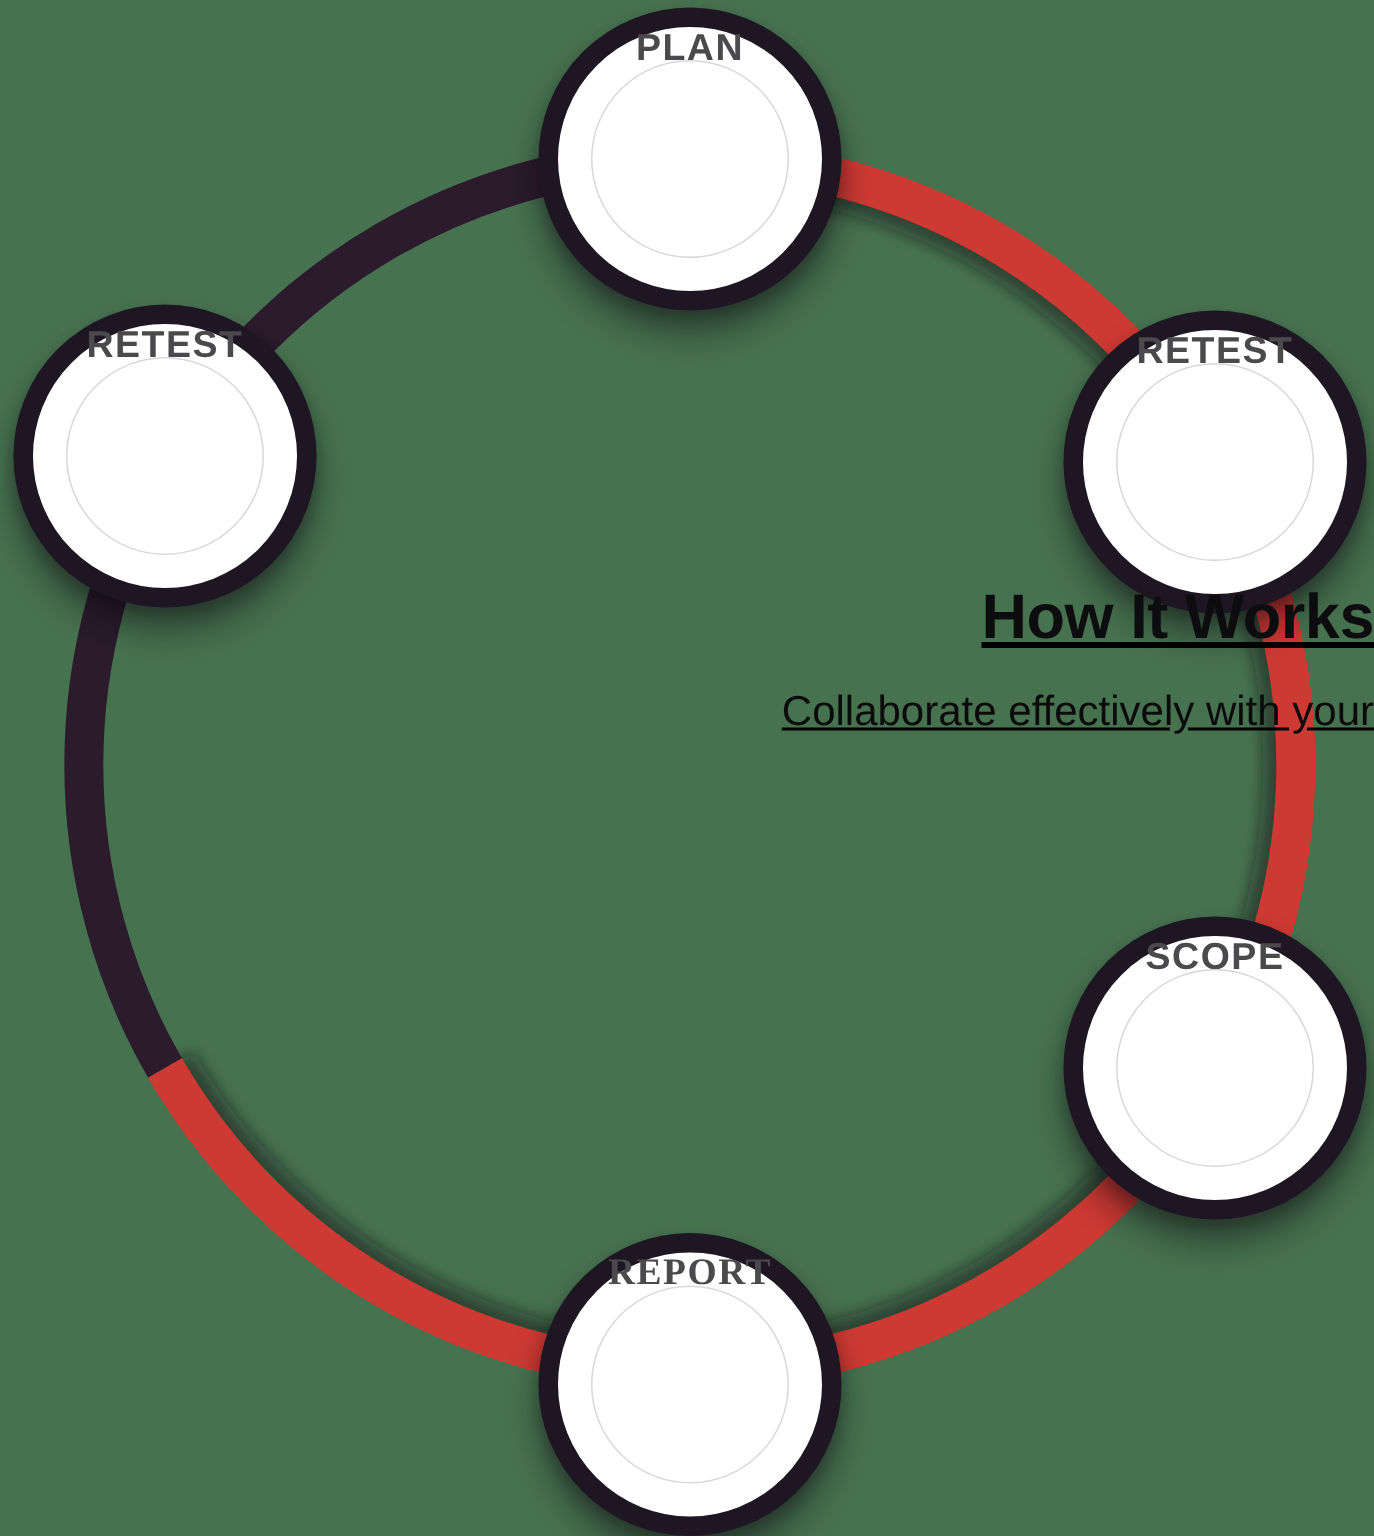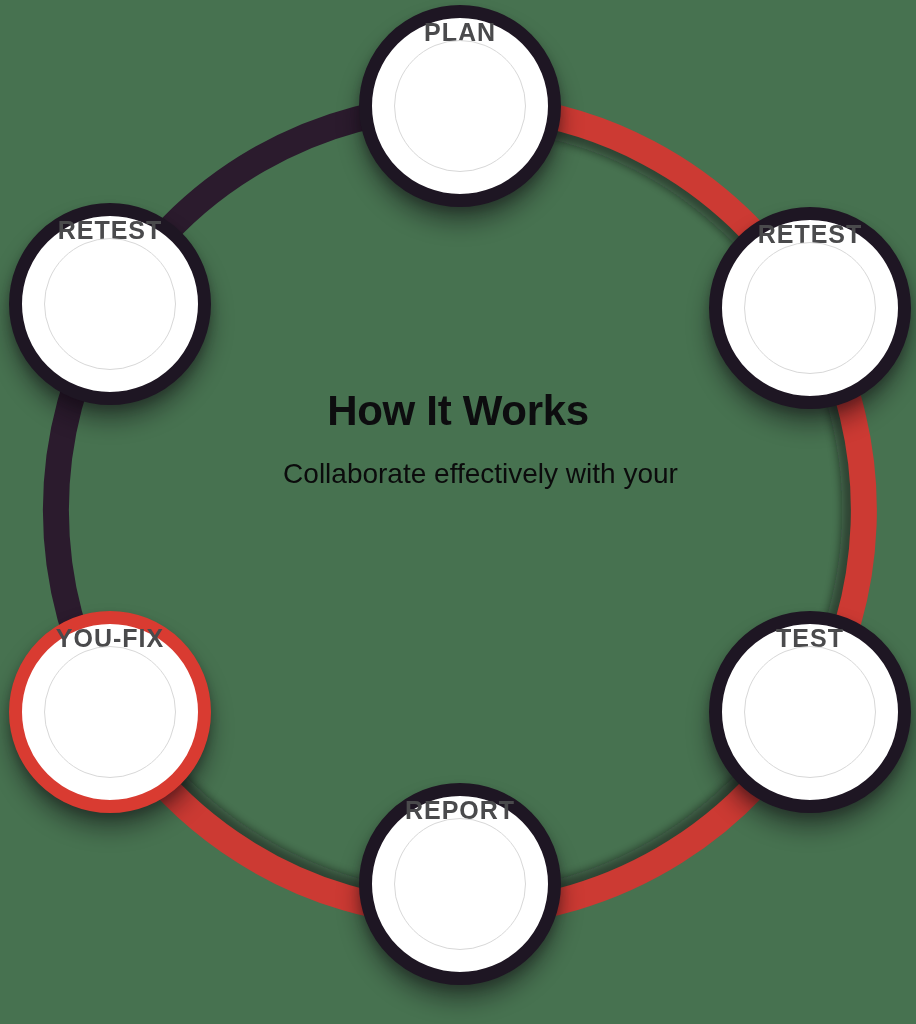--- a/index.html
+++ b/index.html
@@ -58,28 +58,29 @@
   .node-label{
     font-size:25px;
     font-weight:700;
     letter-spacing:1px;
     color:var(--label);
     white-space:nowrap;
   }
   .node-plan  {left:359px;top:5px;}
   .node-scope {left:709px;top:207px;}
   .node-test  {left:709px;top:611px;}
-  .node-report{left:359px;top:783px;}
+  .node-report{left:359px;top:822px;font-family:Liberation Serif, serif;}
   .node-youfix{left:9px;top:611px;}
   .node-retest{left:9px;top:203px;}
   .center-text{
     position:absolute;
     left:0;right:0;
     top:386px;
-    text-align:center;
+    text-align:right;
+    text-decoration:underline;
   }
   .center-text h2{
     margin:0;
     font-size:42px;
     line-height:50px;
     font-weight:800;
     letter-spacing:-.3px;
     color:var(--title);
   }
   .center-text p{
@@ -117,32 +118,28 @@
     <span class="node-label">PLAN</span>
   </div>
 
   <div class="node node-scope">
     <div class="inner-ring"></div>
     <span class="node-label">RETEST</span>
   </div>
 
   <div class="node node-test">
     <div class="inner-ring"></div>
-    <span class="node-label">TEST</span>
+    <span class="node-label">SCOPE</span>
   </div>
 
   <div class="node node-report">
     <div class="inner-ring"></div>
     <span class="node-label">REPORT</span>
   </div>
 
-  <div class="node node-youfix node--highlight">
-    <div class="inner-ring"></div>
-    <span class="node-label">YOU-FIX</span>
-  </div>
 
   <div class="node node-retest">
     <div class="inner-ring"></div>
     <span class="node-label">RETEST</span>
   </div>
 
   <div class="center-text">
     <h2>How It Works</h2>
     <p>
       <span>Collaborate effectively with your</span>

